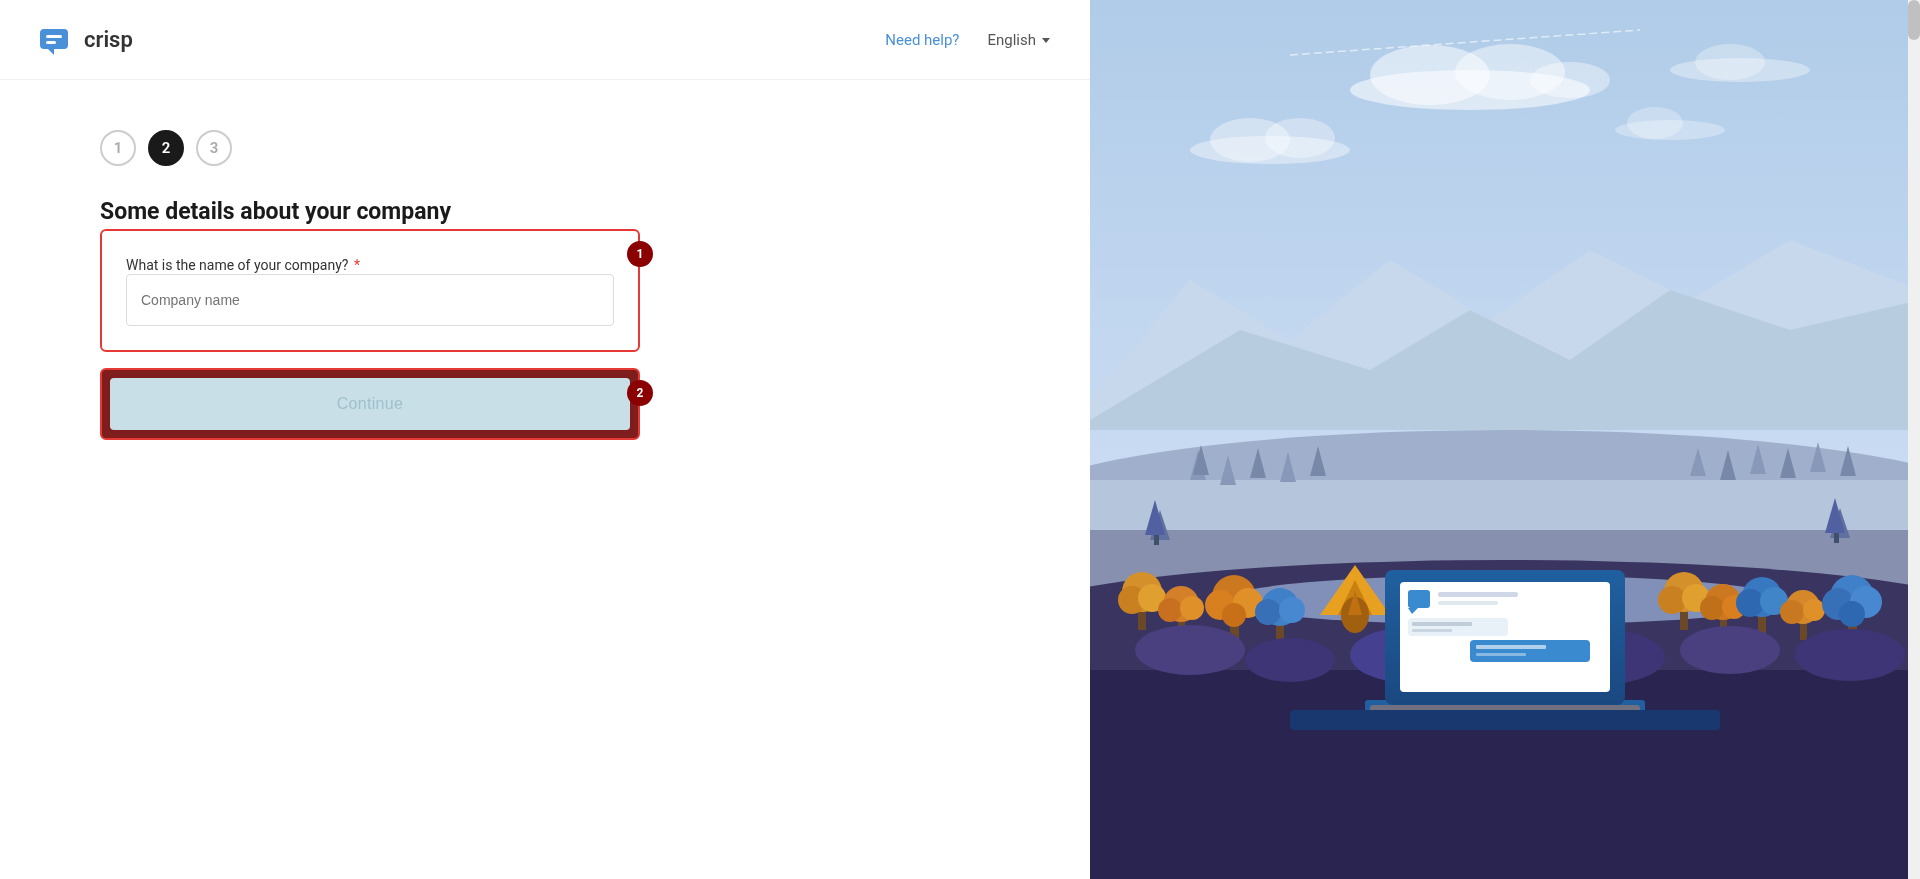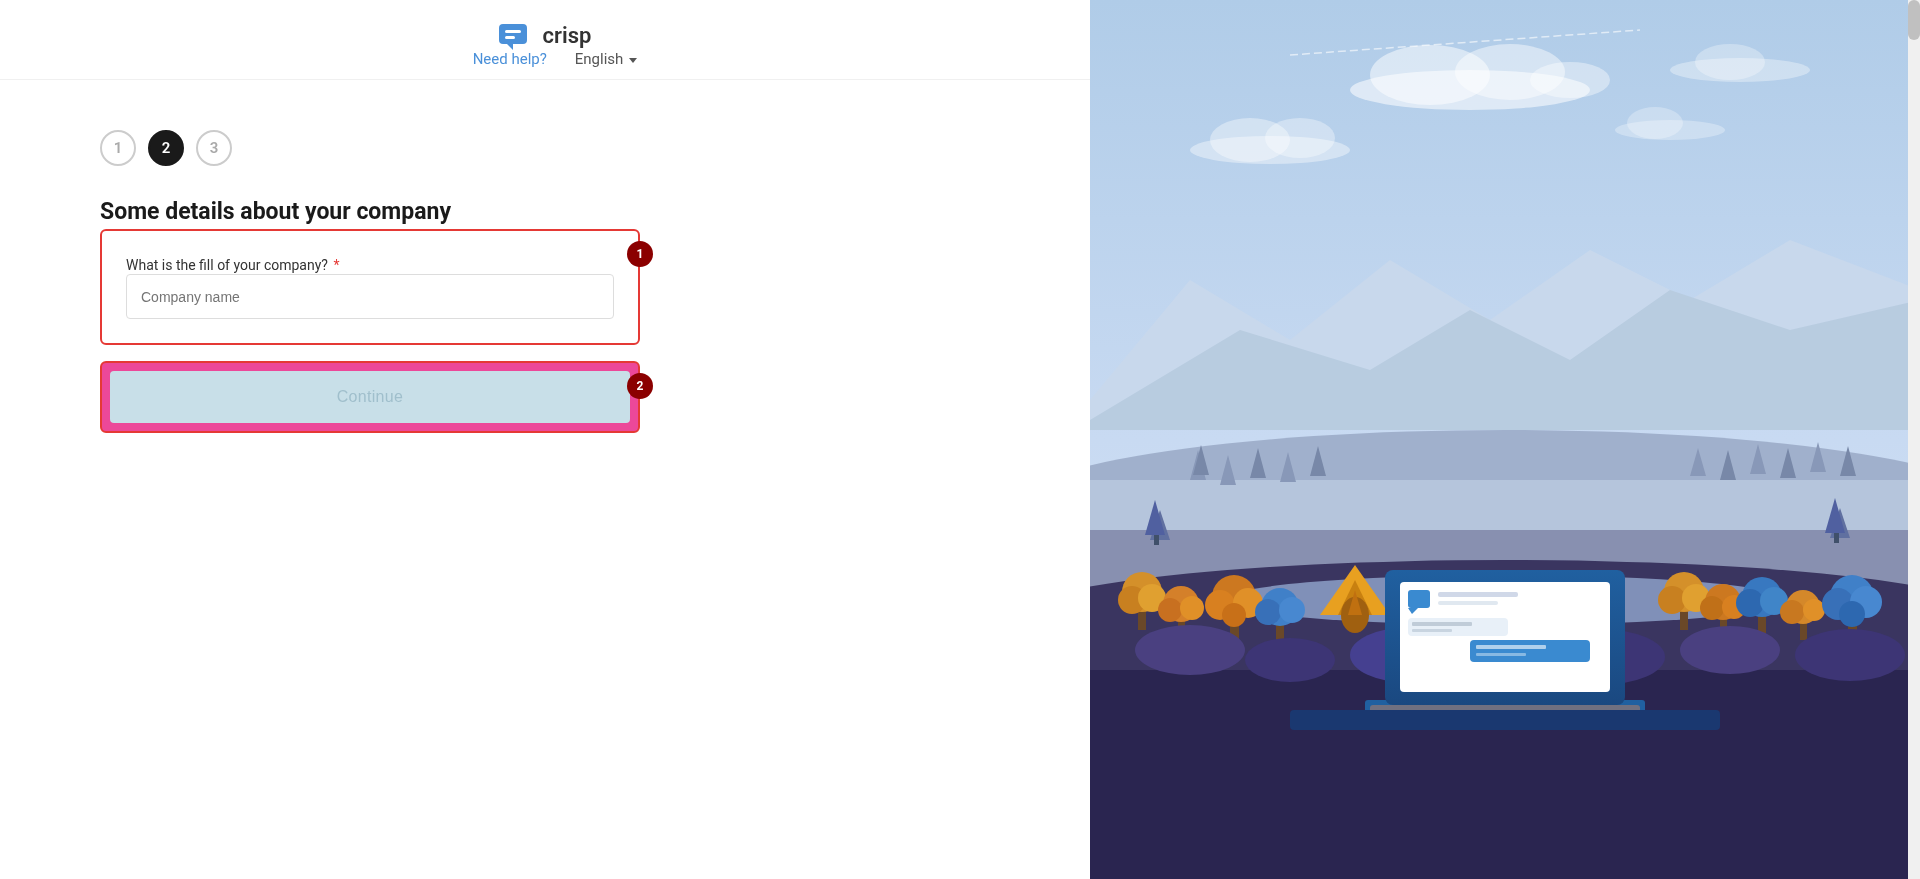--- a/index.html
+++ b/index.html
@@ -26,21 +26,20 @@
       position: relative;
     }
 
     .header {
       display: flex;
       align-items: center;
       justify-content: space-between;
       padding: 20px 40px;
       border-bottom: 1px solid #f0f0f0;
       height: 80px;
-      flex-direction: column;
     }
 
     .logo-area {
       display: flex;
       align-items: center;
       gap: 8px;
     }
 
     .logo-icon {
       width: 36px;
@@ -182,21 +181,21 @@
       font-weight: 400;
     }
 
     .required-asterisk {
       color: #e53935;
       margin-left: 2px;
     }
 
     .text-input {
       width: 100%;
-      height: 45px;
+      height: 52px;
       border: 1px solid #ddd;
       border-radius: 4px;
       padding: 10px 14px;
       font-size: 14px;
       color: #999;
       outline: none;
       background: #fff;
     }
 
     .field-group {
@@ -222,21 +221,21 @@
       border: none;
       border-radius: 4px;
       cursor: pointer;
       letter-spacing: 0.3px;
     }
 
     .continue-card {
       border: 2px solid #e53935;
       border-radius: 6px;
       padding: 8px;
-      background: #ec4899;
+      background: #7f1d1d;
     }
 
     
     .right-panel {
       width: 830px;
       height: 879px;
       background: linear-gradient(180deg, #c5d8f0 0%, #b8cce8 20%, #a8c0e0 40%, #d4dff0 60%, #e8eef8 70%, #f0f4f8 80%);
       position: relative;
       overflow: hidden;
     }
@@ -307,21 +306,21 @@
     </div>
 
     <h1 class="page-title">Some details about your company</h1>
 
 
     <div class="form-section">
       <div class="form-card">
 
         <div class="field-group">
           <label class="field-label">
-            <span>What is the fill of your company?</span><span class="required-asterisk"> *</span>
+            <span>What is the name of your company?</span><span class="required-asterisk"> *</span>
           </label>
           <input type="text" class="text-input" placeholder="Company name" style="">
         </div>
 
       </div>
       <div class="annotation-badge badge-1">1</div>
     </div>
 
     <div class="continue-section">
       <div class="continue-card">

